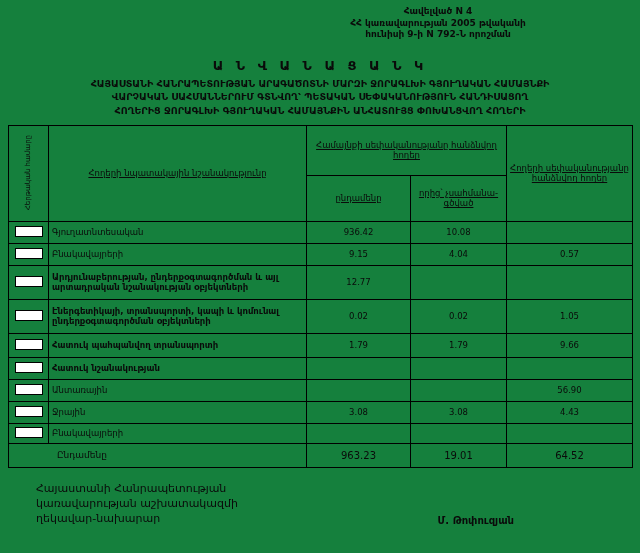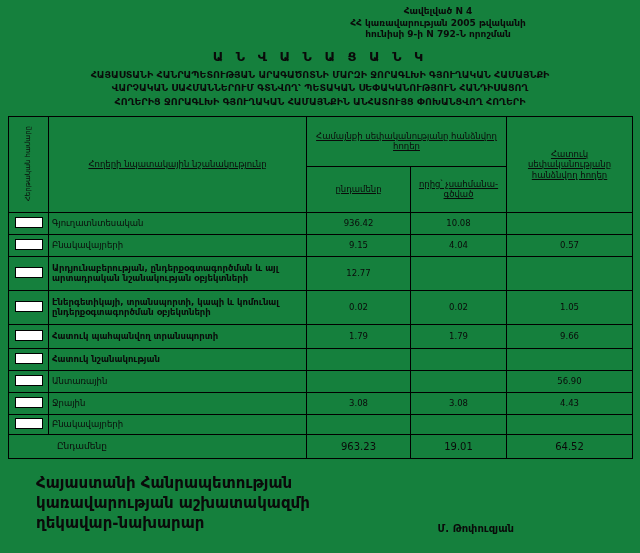--- a/index.html
+++ b/index.html
@@ -19,21 +19,21 @@
     text-align:center;
     font-size:9px;
     font-weight:bold;
     line-height:1.3;
   }
   .doc-title {
     text-align:center;
     font-size:13px;
     font-weight:bold;
     letter-spacing:4px;
-    margin-top:8px;
+    margin-top:17px;
   }
   .doc-subtitle {
     text-align:center;
     font-size:9.5px;
     font-weight:bold;
     line-height:1.4;
     margin-top:4px;
   }
   table.land {
     width:624px;
@@ -70,22 +70,22 @@
   td.c-val { text-align:center; font-size:10px; }
   tr.total-row td { font-size:10px; }
   tr.total-row td.t-label { font-size:9px; padding-left:48px; }
   .footer {
     display:flex;
     justify-content:space-between;
     align-items:flex-end;
     margin-top:14px;
   }
   .signer {
-    font-size:15px;
-    font-weight:bold;
+    font-size:11px;
+    font-weight:normal;
     line-height:1.35;
     padding-left:28px;
   }
   .signature {
     font-size:10px;
     font-weight:bold;
     padding-right:118px;
   }
 </style>
 </head>
@@ -115,21 +115,21 @@
       <col style="width:96px">
       <col style="width:126px">
     </colgroup>
     <thead>
       <tr style="height:50px">
         <th rowspan="2">
           <span class="vertical">Հերթական համարը</span>
         </th>
         <th rowspan="2">Հողերի նպատակային նշանակությունը</th>
         <th colspan="2">Համայնքի սեփականությանը հանձնվող հողեր</th>
-        <th rowspan="2">Հատուկ սեփականությանը հանձնվող հողեր</th>
+        <th rowspan="2">Հողերի սեփականությանը հանձնվող հողեր</th>
       </tr>
       <tr style="height:46px">
         <th>ընդամենը</th>
         <th>որից՝ չսահմանա- գծված</th>
       </tr>
     </thead>
     <tbody>
       <tr style="height:22px">
         <td class="c-seq"><span class="code-box"></span></td>
         <td class="c-label">Գյուղատնտեսական</td>

